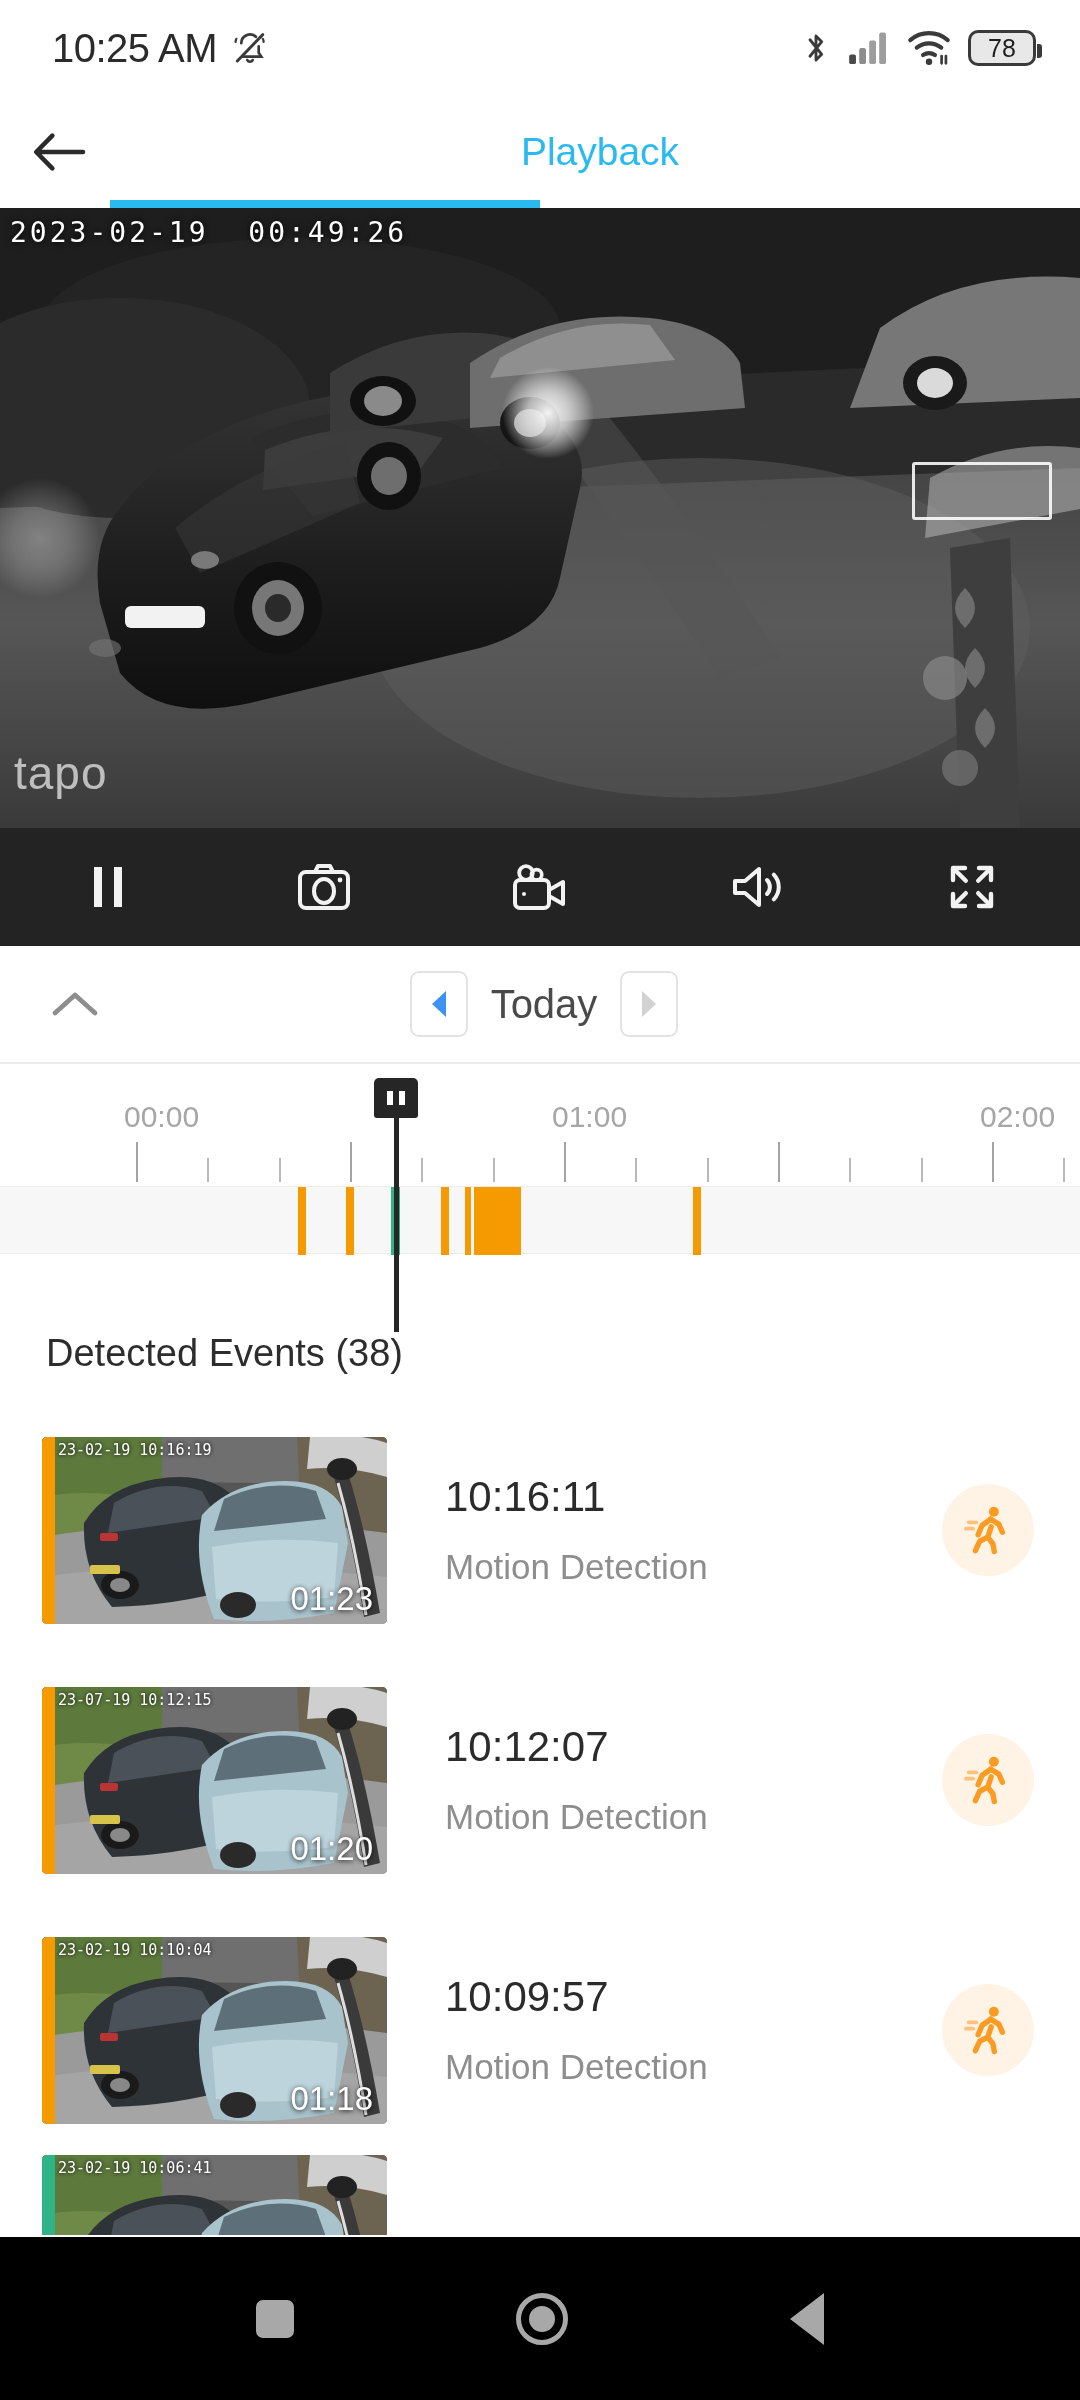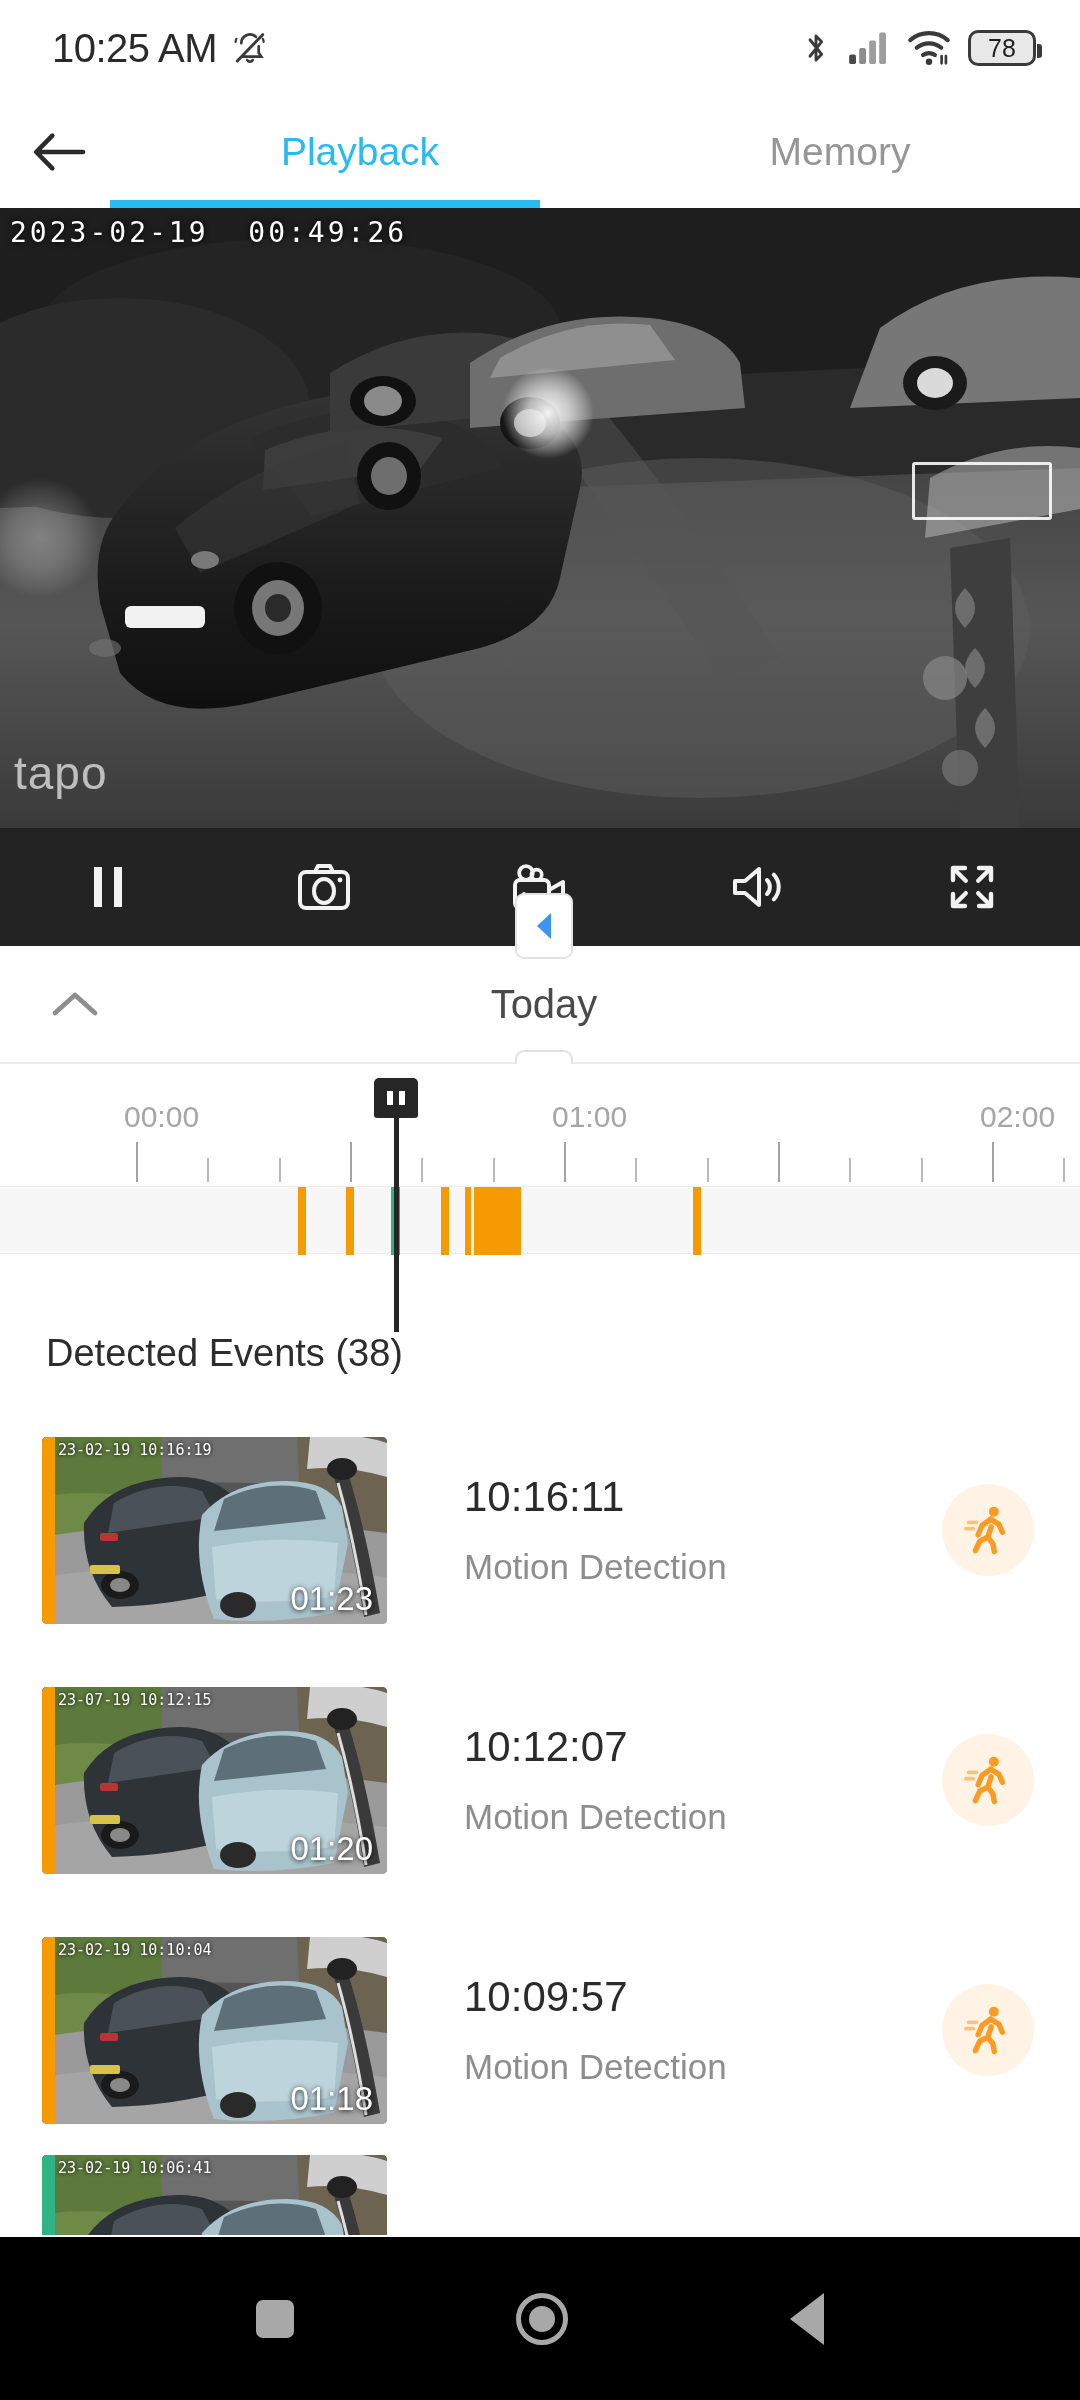--- a/index.html
+++ b/index.html
@@ -115,21 +115,20 @@
     position:relative;
   }
   .collapse-btn {
     width:150px; height:100%;
     display:flex; align-items:center; justify-content:center;
   }
   .date-center {
     position:absolute; left:8px; right:0;
     display:flex; align-items:center; justify-content:center;
     gap:23px;
-    flex-direction:column;
   }
   .arrow-btn {
     width:58px; height:66px;
     border:2px solid #e2e2e2;
     border-radius:9px;
     display:flex; align-items:center; justify-content:center;
     background:#fff;
   }
   .date-label { font-size:40px; color:#4a4a4a; }
 
@@ -217,21 +216,21 @@
     font-size:15px; color:#fff;
     text-shadow:0 0 4px #000;
     z-index:5; white-space:nowrap;
   }
   .thumb-dur {
     position:absolute; right:14px; bottom:6px;
     font-size:33px; color:#fff;
     text-shadow:0 1px 5px rgba(0,0,0,.85);
     z-index:5;
   }
-  .evt-info { flex:1; padding-left:58px;margin-left:19px; }
+  .evt-info { flex:1; padding-left:58px; }
   .evt-time { font-size:42px; color:#2b2b2b; margin-bottom:26px; }
   .evt-type { font-size:35px; color:#8e8e8e; }
   .evt-icon {
     width:92px; height:92px;
     border-radius:50%;
     background:#fef3e4;
     display:flex; align-items:center; justify-content:center;
     flex:0 0 auto;
   }
 
@@ -295,21 +294,20 @@
 </div>
 
 <div class="tabbar">
   <div class="back-btn">
     <svg width="58" height="46" viewBox="0 0 30 24">
       <path d="M27 12H3M11 3.5 2.6 12l8.4 8.5" fill="none" stroke="#2b2b2b" stroke-width="2.4" stroke-linecap="round" stroke-linejoin="round"></path>
     </svg>
   </div>
   <div class="tabs">
     <div class="tab active">Playback</div>
-    <div class="tab inactive">Memory</div>
   </div>
   <div class="tab-underline"></div>
 </div>
 
 <div class="video-wrap">
   <svg class="video-canvas" viewBox="0 0 1080 620" preserveAspectRatio="none">
     <defs>
       <linearGradient id="gnd" x1="0" y1="0" x2="0" y2="1">
         <stop offset="0" stop-color="#3f3f3f"></stop>
           <stop offset="0.5" stop-color="#565656"></stop>

